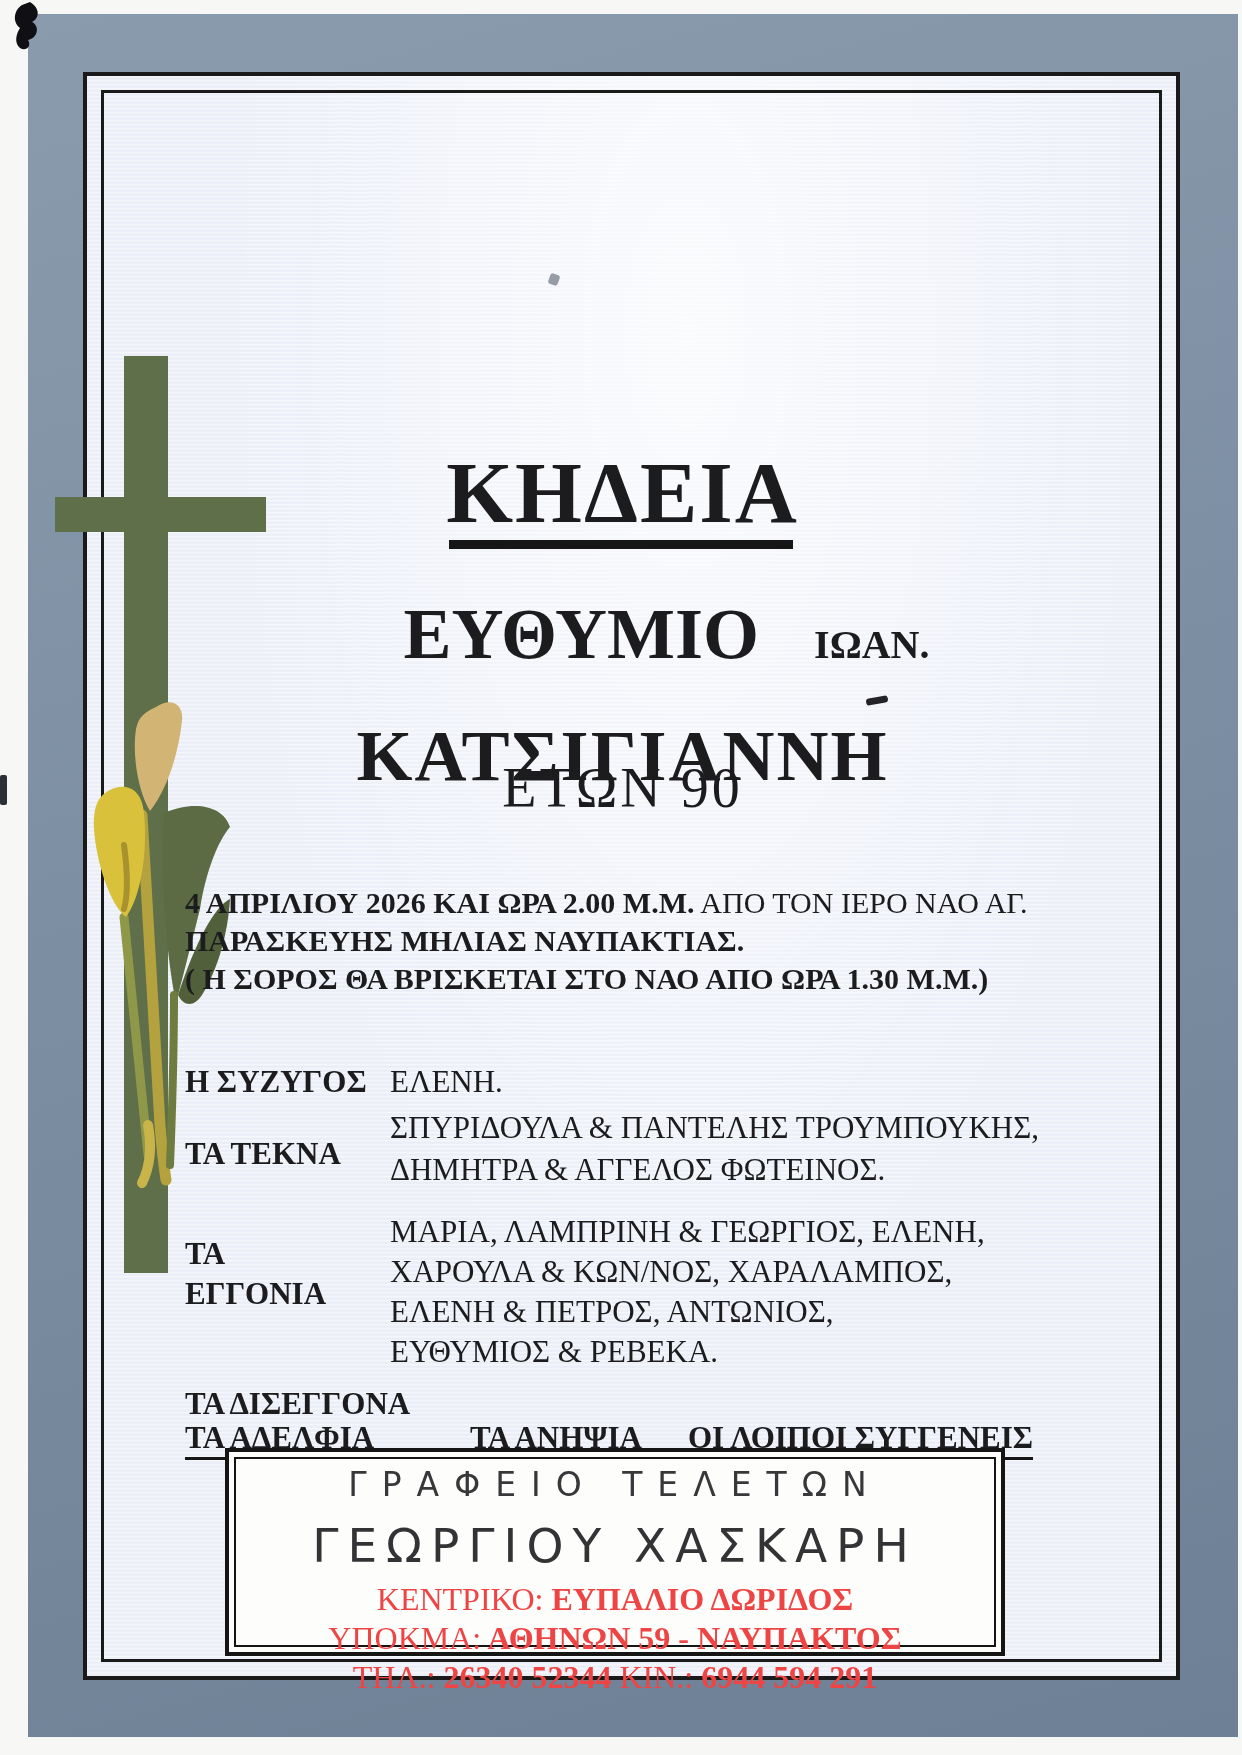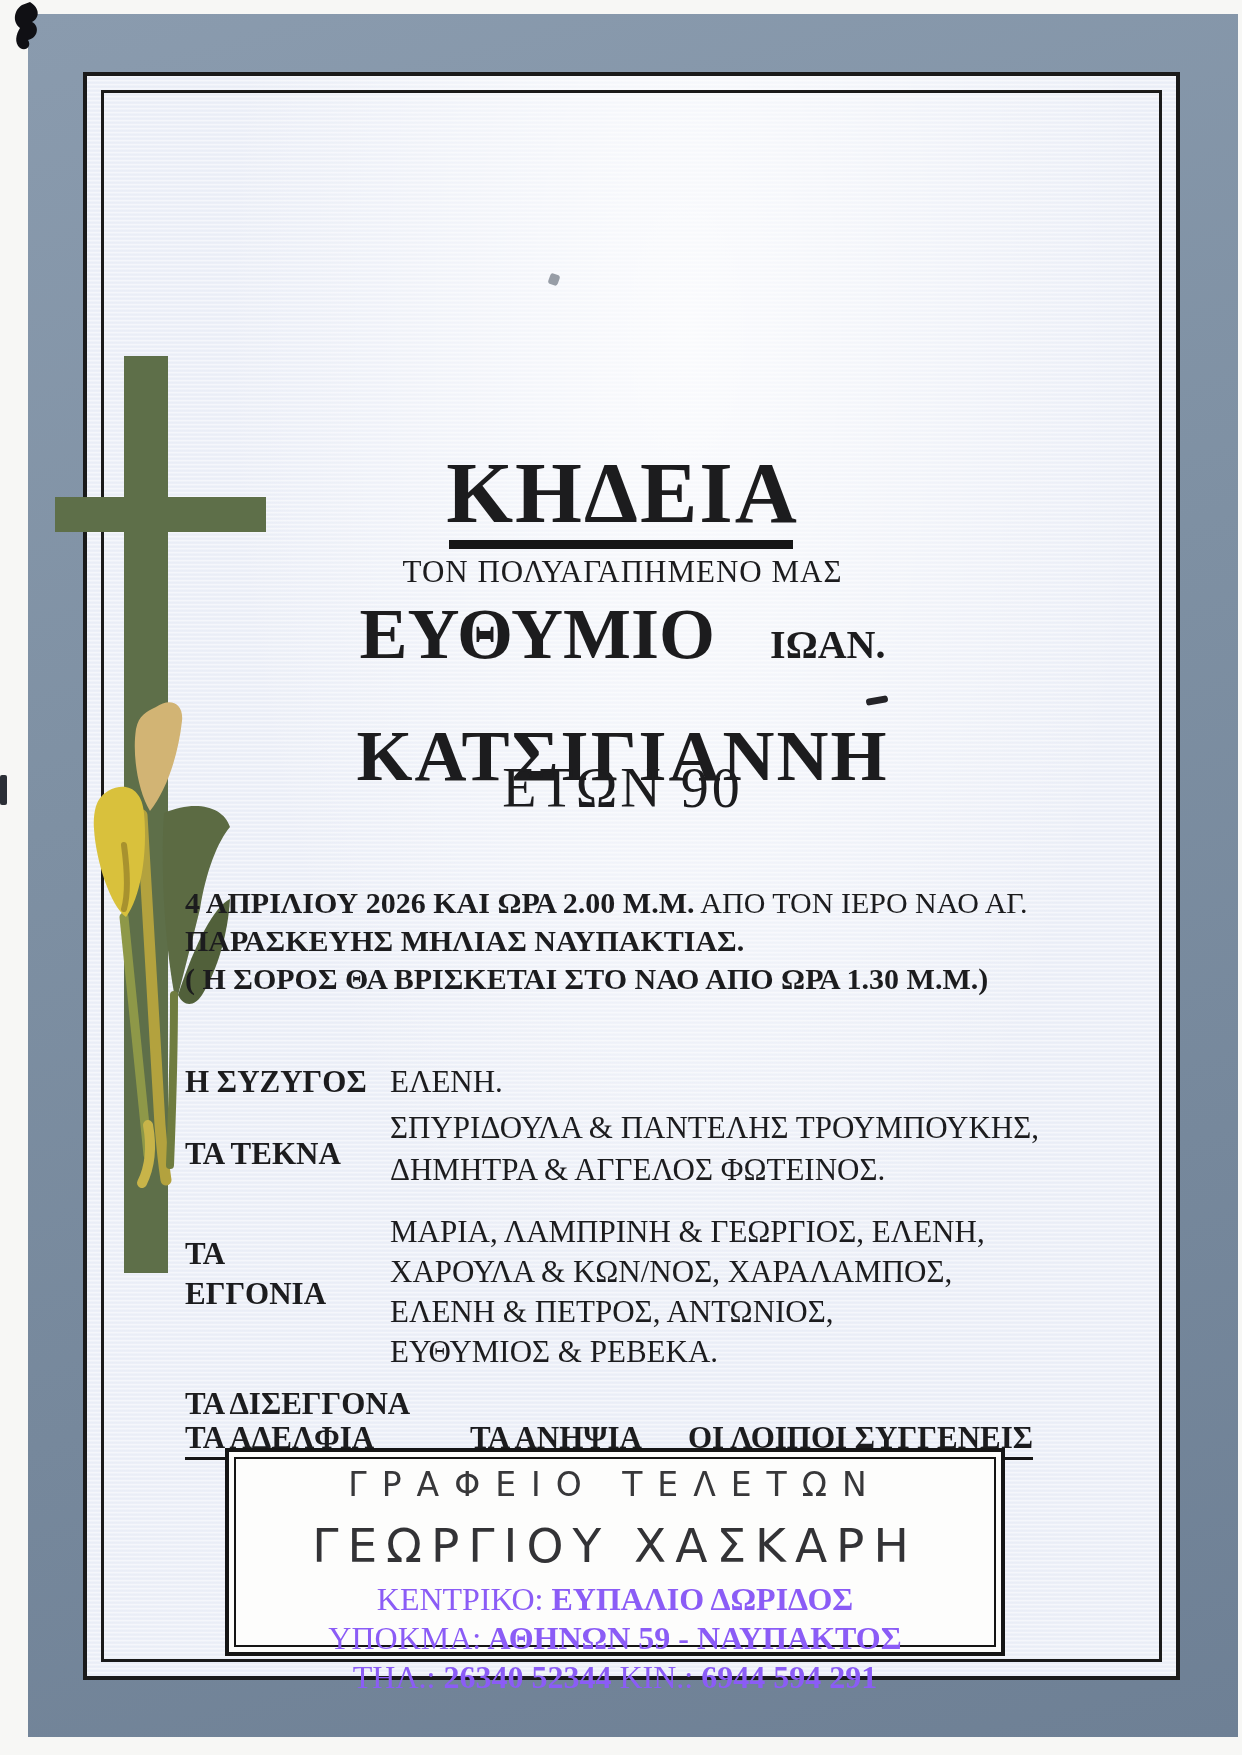--- a/index.html
+++ b/index.html
@@ -84,21 +84,21 @@
     padding-top:8px;box-sizing:border-box;
   }
   .fh-office{
     font-family:"DejaVu Sans","Liberation Sans",sans-serif;
     font-size:33px;letter-spacing:15px;color:#38383a;line-height:1.1;
   }
   .fh-owner{
     font-family:"DejaVu Sans","Liberation Sans",sans-serif;
     font-size:47px;letter-spacing:9px;color:#333336;line-height:1.15;margin-top:16px;
   }
-  .fh-line{font-size:32px;line-height:1.22;color:#8b5cf6;}
+  .fh-line{font-size:32px;line-height:1.22;color:#ef4444;}
   .fh-line .b{font-weight:bold;}
   .fh-line.first{margin-top:7px;}
 
   
   .artifact{position:absolute;z-index:7;}
   .edge-mark{left:0;top:775px;width:7px;height:30px;background:#2b2f36;border-radius:2px;}
   .speck{left:549px;top:274px;width:10px;height:11px;background:#979da6;border-radius:3px;transform:rotate(20deg);}
   .tilde{left:866px;top:697px;width:22px;height:7px;background:#242428;border-radius:3px;transform:rotate(-10deg);}
 </style>
 </head>
@@ -130,24 +130,21 @@
     <path d="M70,430 C74,452 72,472 64,488" stroke="#c8b449" stroke-width="10" fill="none" stroke-linecap="round"></path>
     <path d="M78,12 C92,2 106,8 104,26 C100,62 88,96 72,116 C60,96 54,60 58,34 C61,20 68,17 78,12 Z" fill="#d2b474"></path>
     <path d="M30,96 C48,86 64,94 66,118 C70,160 62,204 48,222 C32,210 18,166 16,134 C15,112 20,102 30,96 Z" fill="#d9c13c"></path>
     <path d="M46,150 C50,180 50,200 46,214" stroke="#a8922e" stroke-width="6" fill="none" stroke-linecap="round"></path>
   </svg>
 
   <div class="center-col" style="top:450px;">
     <span class="title">ΚΗΔΕΙΑ</span>
   </div>
   <div class="title-underline"></div>
-  <div class="center-col" style="top:556px;">
-    <span class="subtitle">ΤΟΝ ΠΟΛΥΑΓΑΠΗΜΕΝΟ ΜΑΣ</span>
-  </div>
-  <div class="center-col name-row" style="top:598px;">
+  <div class="center-col name-row" style="top:598px;padding-left:44px;">
     <span class="first-name">ΕΥΘΥΜΙΟ</span>
     <span class="patronymic">ΙΩΑΝ.</span>
   </div>
   <div class="center-col" style="top:676px;margin-top:44px;">
     <span class="last-name">ΚΑΤΣΙΓΙΑΝΝΗ</span>
   </div>
   <div class="center-col" style="top:760px;">
     <span class="age-line">ΕΤΩΝ 90</span>
   </div>
 

